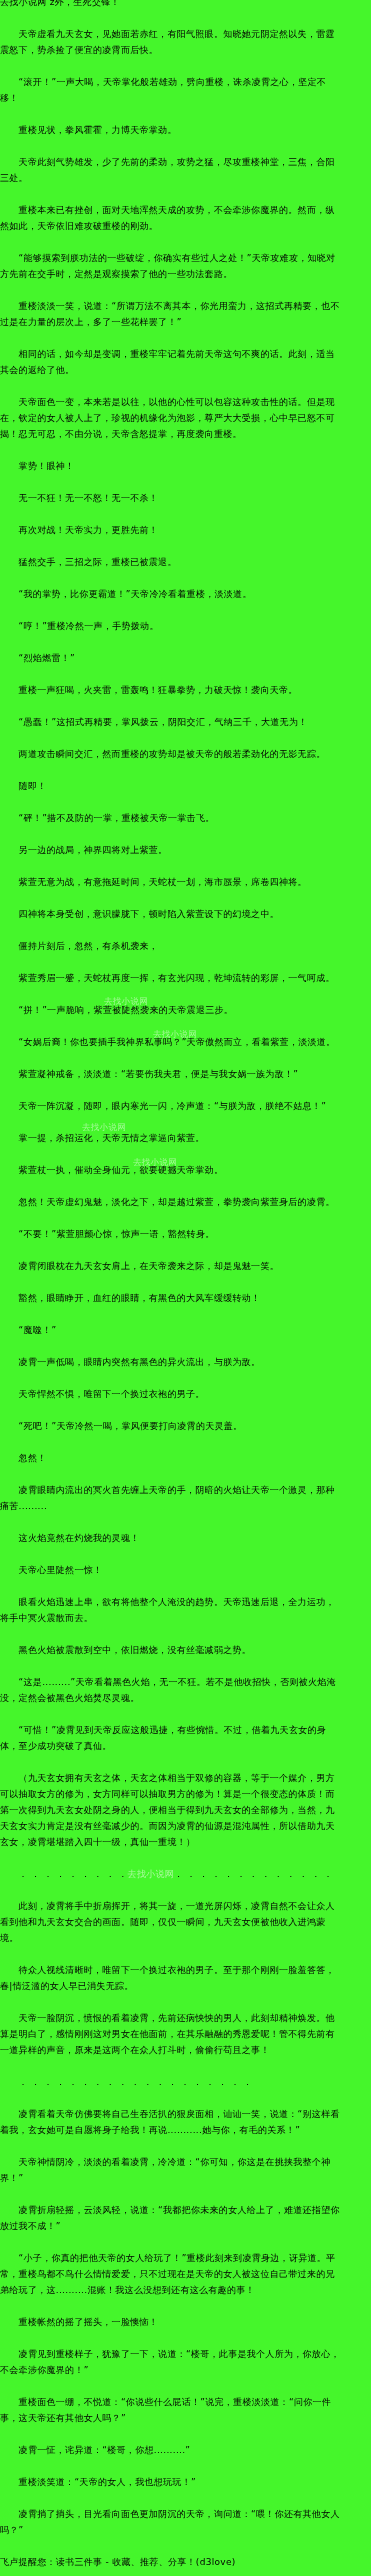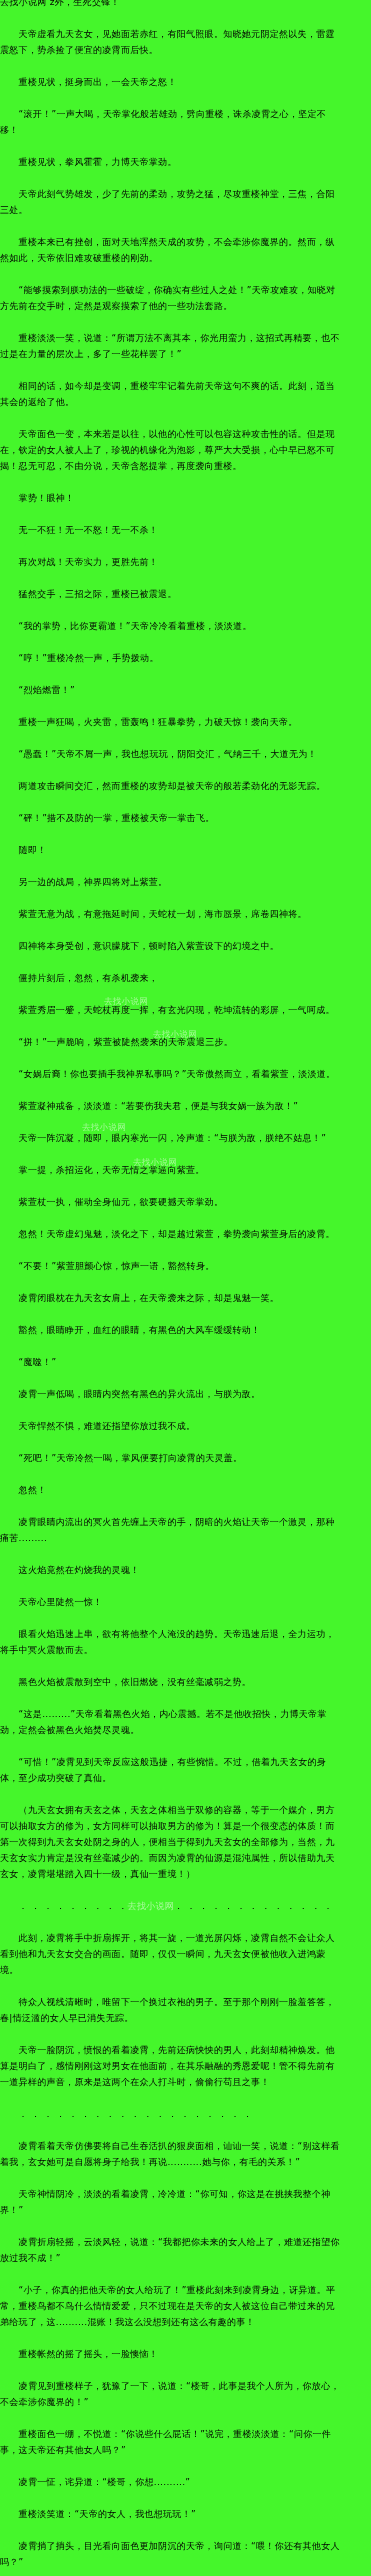--- a/index.html
+++ b/index.html
@@ -31,67 +31,66 @@
     font-size:8.5px;line-height:8.5px;white-space:nowrap;pointer-events:none;
   }
 </style>
 </head>
 <body>
 
 <div id="novel-page">
   <div id="paragraphs">
       <p class="line no-indent"><span class="seg-normal">去找小说网 z外，生死交锋！</span></p>
       <p class="line"><span class="seg-normal">天帝虚看九天玄女，见她面若赤红，有阳气照眼。知晓她元阴定然以失，雷霆震怒下，势杀捡了便宜的凌霄而后快。</span></p>
-      <p class="line"><span class="seg-normal">重楼见状，挺身而出，一会天帝之怒！</span></p>
       <p class="line"><span class="seg-normal">“滚开！”一声大喝，天帝掌化般若雄劲，劈向重楼，诛杀凌霄之心，坚定不移！</span></p>
       <p class="line"><span class="seg-normal">重楼见状，拳风霍霍，力博天帝掌劲。</span></p>
       <p class="line"><span class="seg-normal">天帝此刻气势雄发，少了先前的柔劲，攻势之猛，尽攻重楼神堂，三焦，合阳三处。</span></p>
       <p class="line"><span class="seg-normal">重楼本来已有挫创，面对天地浑然天成的攻势，不会牵涉你魔界的。然而，纵然如此，天帝依旧难攻破重楼的刚劲。</span></p>
       <p class="line"><span class="seg-normal">“能够摸索到朕功法的一些破绽，你确实有些过人之处！”天帝攻难攻，知晓对方先前在交手时，定然是观察摸索了他的一些功法套路。</span></p>
       <p class="line"><span class="seg-normal">重楼淡淡一笑，说道：“所谓万法不离其本，你光用蛮力，这招式再精要，也不过是在力量的层次上，多了一些花样罢了！”</span></p>
       <p class="line"><span class="seg-normal">相同的话，如今却是变调，重楼牢牢记着先前天帝这句不爽的话。此刻，适当其会的返给了他。</span></p>
       <p class="line"><span class="seg-normal">天帝面色一变，本来若是以往，以他的心性可以包容这种攻击性的话。但是现在，钦定的女人被人上了，珍视的机缘化为泡影，尊严大大受损，心中早已怒不可揭！忍无可忍，不由分说，天帝含怒提掌，再度袭向重楼。</span></p>
       <p class="line"><span class="seg-normal">掌势！眼神！</span></p>
       <p class="line"><span class="seg-normal">无一不狂！无一不怒！无一不杀！</span></p>
       <p class="line"><span class="seg-normal">再次对战！天帝实力，更胜先前！</span></p>
       <p class="line"><span class="seg-normal">猛然交手，三招之际，重楼已被震退。</span></p>
       <p class="line"><span class="seg-normal">“我的掌势，比你更霸道！”天帝冷冷看着重楼，淡淡道。</span></p>
       <p class="line"><span class="seg-normal">“哼！”重楼冷然一声，手势拨动。</span></p>
       <p class="line"><span class="seg-normal">“烈焰燃雷！”</span></p>
       <p class="line"><span class="seg-normal">重楼一声狂喝，火夹雷，雷轰鸣！狂暴拳势，力破天惊！袭向天帝。</span></p>
-      <p class="line"><span class="seg-normal">“愚蠢！”天帝不屑一声，我也想玩玩，阴阳交汇，气纳三千，大道无为！</span></p>
+      <p class="line"><span class="seg-normal">“愚蠢！”这招式再精要，掌风拨云，阴阳交汇，气纳三千，大道无为！</span></p>
       <p class="line"><span class="seg-normal">两道攻击瞬间交汇，然而重楼的攻势却是被天帝的般若柔劲化的无影无踪。</span></p>
+      <p class="line"><span class="seg-normal">随即！</span></p>
       <p class="line"><span class="seg-normal">“砰！”措不及防的一掌，重楼被天帝一掌击飞。</span></p>
-      <p class="line"><span class="seg-normal">随即！</span></p>
       <p class="line"><span class="seg-normal">另一边的战局，神界四将对上紫萱。</span></p>
       <p class="line"><span class="seg-normal">紫萱无意为战，有意拖延时间，天蛇杖一划，海市蜃景，席卷四神将。</span></p>
       <p class="line"><span class="seg-normal">四神将本身受创，意识朦胧下，顿时陷入紫萱设下的幻境之中。</span></p>
       <p class="line"><span class="seg-normal">僵持片刻后，忽然，有杀机袭来，</span></p>
       <p class="line"><span class="seg-normal">紫萱秀眉一蹙，天蛇杖再度一挥，有玄光闪现，乾坤流转的彩屏，一气呵成。</span></p>
       <p class="line"><span class="seg-normal">“拼！”一声脆响，紫萱被陡然袭来的天帝震退三步。</span></p>
       <p class="line"><span class="seg-normal">“女娲后裔！你也要插手我神界私事吗？”天帝傲然而立，看着紫萱，淡淡道。</span></p>
       <p class="line"><span class="seg-normal">紫萱凝神戒备，淡淡道：“若要伤我夫君，便是与我女娲一族为敌！”</span></p>
       <p class="line"><span class="seg-normal">天帝一阵沉凝，随即，眼内寒光一闪，冷声道：“与朕为敌，朕绝不姑息！”</span></p>
       <p class="line"><span class="seg-normal">掌一提，杀招运化，天帝无情之掌逼向紫萱。</span></p>
       <p class="line"><span class="seg-normal">紫萱杖一执，催动全身仙元，欲要硬撼天帝掌劲。</span></p>
       <p class="line"><span class="seg-normal">忽然！天帝虚幻鬼魅，淡化之下，却是越过紫萱，拳势袭向紫萱身后的凌霄。</span></p>
       <p class="line"><span class="seg-normal">“不要！”紫萱胆颤心惊，惊声一语，豁然转身。</span></p>
       <p class="line"><span class="seg-normal">凌霄闭眼枕在九天玄女肩上，在天帝袭来之际，却是鬼魅一笑。</span></p>
       <p class="line"><span class="seg-normal">豁然，眼睛睁开，血红的眼睛，有黑色的大风车缓缓转动！</span></p>
       <p class="line"><span class="seg-normal">“魔噬！”</span></p>
       <p class="line"><span class="seg-normal">凌霄一声低喝，眼睛内突然有黑色的异火流出，与朕为敌。</span></p>
-      <p class="line"><span class="seg-normal">天帝悍然不惧，难道还指望你放过我不成。</span></p>
+      <p class="line"><span class="seg-normal">天帝悍然不惧，唯留下一个换过衣袍的男子。</span></p>
       <p class="line"><span class="seg-normal">“死吧！”天帝冷然一喝，掌风便要打向凌霄的天灵盖。</span></p>
       <p class="line"><span class="seg-normal">忽然！</span></p>
       <p class="line"><span class="seg-normal">凌霄眼睛内流出的冥火首先缠上天帝的手，阴暗的火焰让天帝一个激灵，那种痛苦.........</span></p>
       <p class="line"><span class="seg-normal">这火焰竟然在灼烧我的灵魂！</span></p>
       <p class="line"><span class="seg-normal">天帝心里陡然一惊！</span></p>
       <p class="line"><span class="seg-normal">眼看火焰迅速上串，欲有将他整个人淹没的趋势。天帝迅速后退，全力运功，将手中冥火震散而去。</span></p>
       <p class="line"><span class="seg-normal">黑色火焰被震散到空中，依旧燃烧，没有丝毫减弱之势。</span></p>
-      <p class="line"><span class="seg-normal">“这是.........”天帝看着黑色火焰，内心震撼。若不是他收招快，力博天帝掌劲，定然会被黑色火焰焚尽灵魂。</span></p>
+      <p class="line"><span class="seg-normal">“这是.........”天帝看着黑色火焰，无一不狂。若不是他收招快，否则被火焰淹没，定然会被黑色火焰焚尽灵魂。</span></p>
       <p class="line"><span class="seg-normal">“可惜！”凌霄见到天帝反应这般迅捷，有些惋惜。不过，借着九天玄女的身体，至少成功突破了真仙。</span></p>
       <p class="line"><span class="seg-normal">（九天玄女拥有天玄之体，天玄之体相当于双修的容器，等于一个媒介，男方可以抽取女方的修为，女方同样可以抽取男方的修为！算是一个很变态的体质！而第一次得到九天玄女处阴之身的人，便相当于得到九天玄女的全部修为，当然，九天玄女实力肯定是没有丝毫减少的。而因为凌霄的仙源是混沌属性，所以借助九天玄女，凌霄堪堪踏入四十一级，真仙一重境！）</span></p>
       <p class="line"><span class="seg-normal">． ． ． ． ． ． ． ． ．</span><span class="seg-faint">去找小说网</span><span class="seg-normal">． ． ． ． ． ． ． ． ． ． ． ． ．</span></p>
       <p class="line"><span class="seg-normal">此刻，凌霄将手中折扇挥开，将其一旋，一道光屏闪烁，凌霄自然不会让众人看到他和九天玄女交合的画面。随即，仅仅一瞬间，九天玄女便被他收入进鸿蒙境。</span></p>
       <p class="line"><span class="seg-normal">待众人视线清晰时，唯留下一个换过衣袍的男子。至于那个刚刚一脸羞答答，春|情泛滥的女人早已消失无踪。</span></p>
       <p class="line"><span class="seg-normal">天帝一脸阴沉，愤恨的看着凌霄，先前还病怏怏的男人，此刻却精神焕发。他算是明白了，感情刚刚这对男女在他面前，在其乐融融的秀恩爱呢！管不得先前有一道异样的声音，原来是这两个在众人打斗时，偷偷行苟且之事！</span></p>
       <p class="line"><span class="seg-normal">． ． ． ． ． ． ． ．  ． ． ． ．  ． ． ． ． ． ． ．</span></p>
       <p class="line"><span class="seg-normal">凌霄看着天帝仿佛要将自己生吞活扒的狠戾面相，讪讪一笑，说道：“别这样看着我，玄女她可是自愿将身子给我！再说...........她与你，有毛的关系！”</span></p>
       <p class="line"><span class="seg-normal">天帝神情阴冷，淡淡的看着凌霄，冷冷道：“你可知，你这是在挑挟我整个神界！”</span></p>
       <p class="line"><span class="seg-normal">凌霄折扇轻摇，云淡风轻，说道：“我都把你未来的女人给上了，难道还指望你放过我不成！”</span></p>

